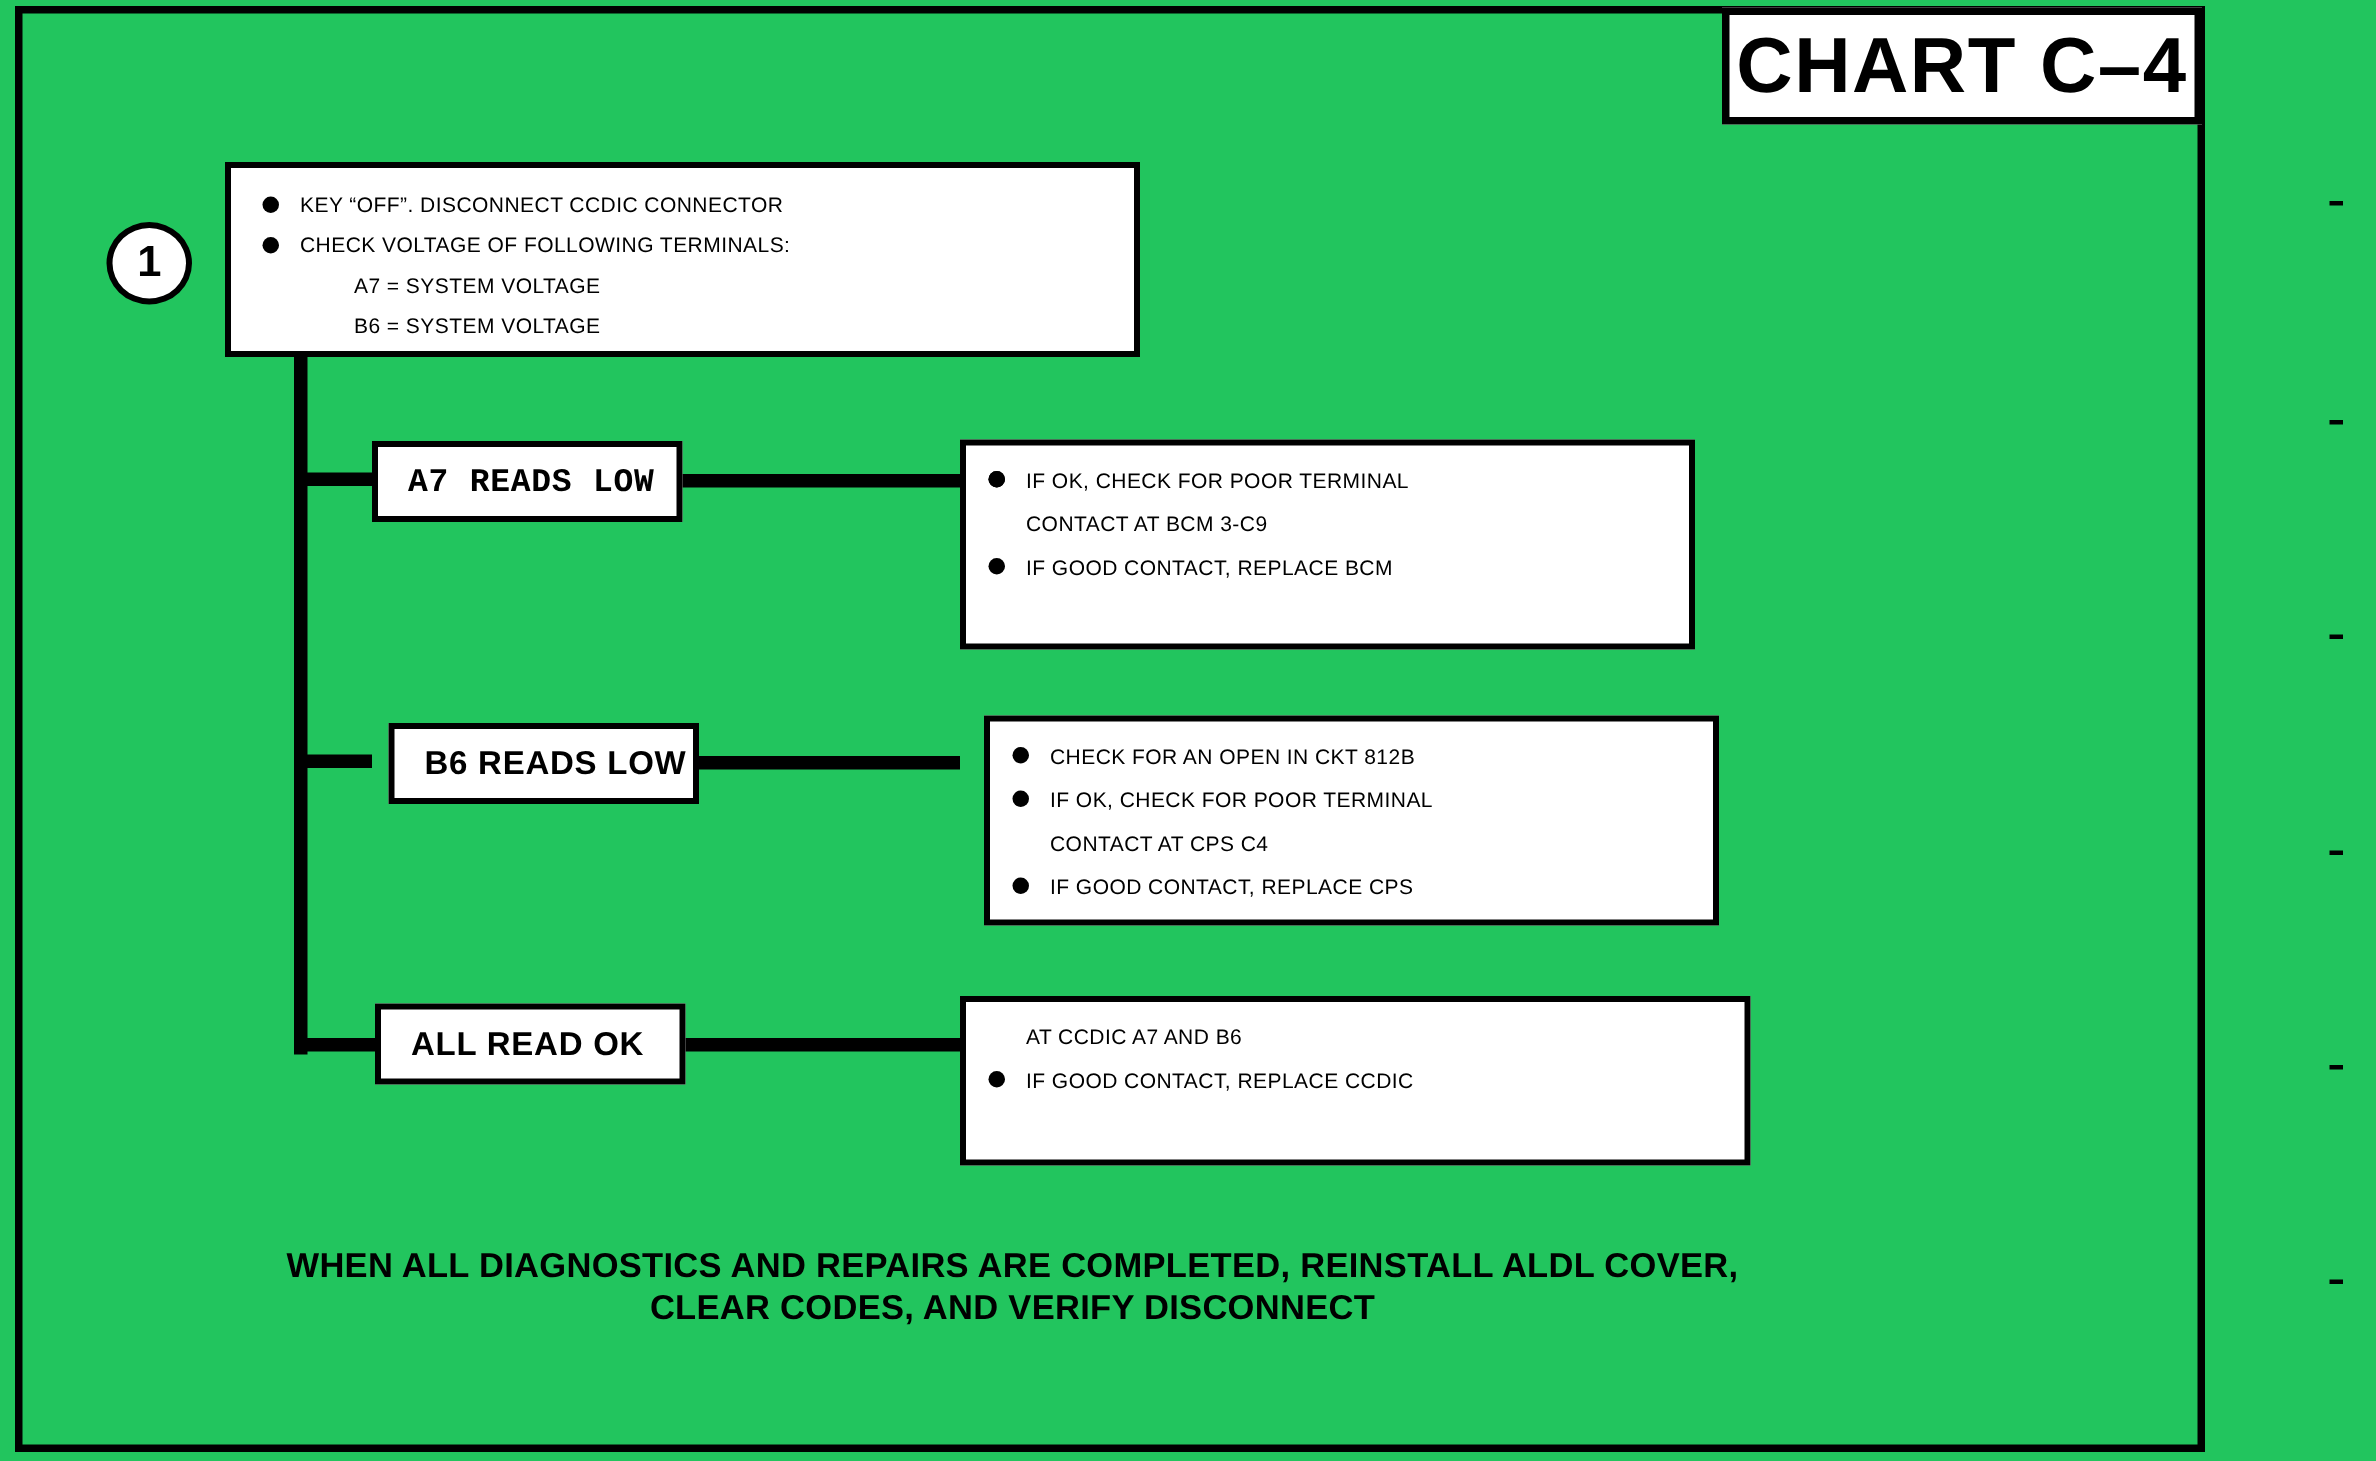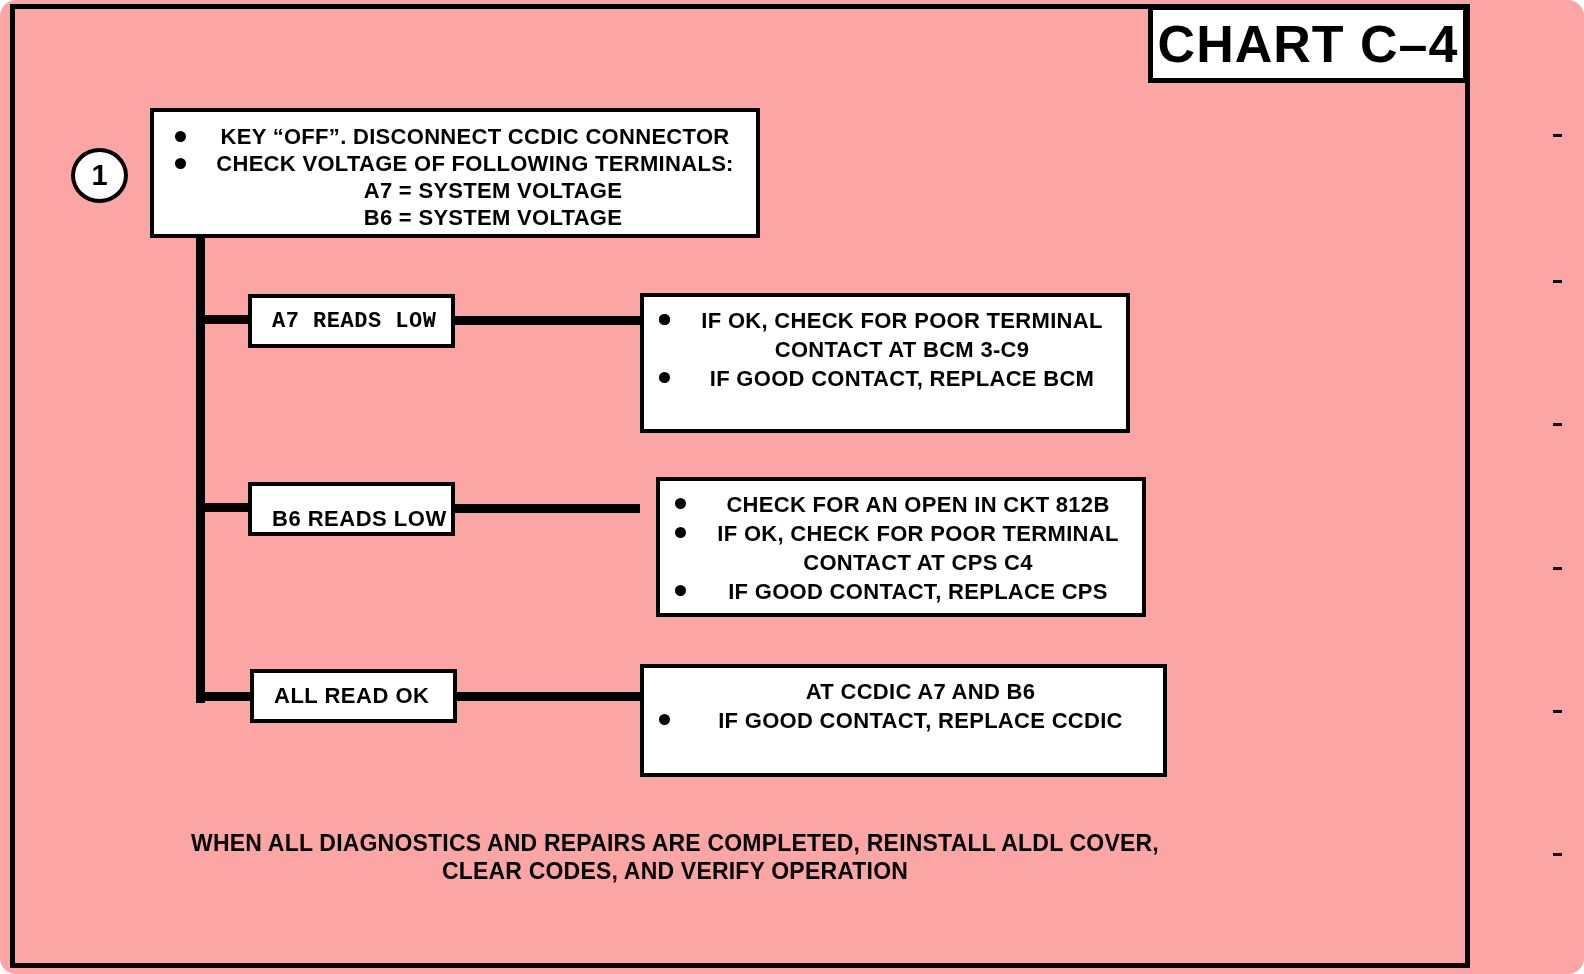--- a/index.html
+++ b/index.html
@@ -1,18 +1,18 @@
 <!DOCTYPE html>
 <html><head>
 <meta charset="utf-8">
 <style>
   html,body { margin:0; padding:0; background:#ffffff; }
   .canvas {
-    position:relative; width:1584px; height:974px; background:#fca5a5;
-    font-family:"Liberation Sans", sans-serif; color:#000; overflow:hidden;border-radius:16px;
+    position:relative; width:1584px; height:974px; background:#22c55e;
+    font-family:"Liberation Sans", sans-serif; color:#000; overflow:hidden;
   }
   .frame {
     position:absolute; left:10px; top:4px; width:1460px; height:964px;
     border:5px solid #000; box-sizing:border-box;
   }
   .title-box {
     position:absolute; left:1148px; top:5px; width:320px; height:78px;
     border:5px solid #000; box-sizing:border-box; background:#fff;
     display:flex; align-items:center; justify-content:center;
     font-size:52px; font-weight:bold; letter-spacing:1px; white-space:nowrap;
@@ -21,37 +21,37 @@
     position:absolute; left:71px; top:148px; width:57px; height:55px;
     border:4px solid #000; border-radius:50%; box-sizing:border-box; background:#fff;
     display:flex; align-items:center; justify-content:center;
     font-size:29px; font-weight:bold;
   }
   .box {
     position:absolute; border:4px solid #000; box-sizing:border-box; background:#fff;
   }
   .instruction { left:150px; top:108px; width:610px; height:130px; padding:11px 6px 0 20px; }
   .line {
-    position:relative; font-size:22px; font-weight:bold; line-height:27px;
-    white-space:nowrap; letter-spacing:0.3px;text-align:center;
+    position:relative; font-size:14px; font-weight:normal; line-height:27px;
+    white-space:nowrap; letter-spacing:0.3px;
   }
   .result .line { line-height:29px; }
   .line.bullet { padding-left:26px; }
   .line.cont   { padding-left:26px; }
   .line.indent { padding-left:62px; }
   .dot {
     position:absolute; left:1px; top:8px; width:11px; height:11px;
     border-radius:50%; background:#000;
   }
   .branch {
     display:flex; align-items:center; padding-left:20px;
     font-size:22px; font-weight:bold; letter-spacing:0.5px; white-space:nowrap;
   }
   .b1 { left:248px; top:294px; width:207px; height:54px;font-family:Liberation Mono, monospace; }
-  .b2 { left:248px; top:482px; width:207px; height:54px;align-items:flex-end; }
+  .b2 { left:259px; top:482px; width:207px; height:54px; }
   .b3 { left:250px; top:669px; width:207px; height:54px; }
   .result { padding:9px 6px 0 14px; }
   .r1 { left:640px; top:293px; width:490px; height:140px; }
   .r2 { left:656px; top:477px; width:490px; height:140px; }
   .r3 { left:640px; top:664px; width:527px; height:113px; }
   .trunk {
     position:absolute; left:196px; top:236px; width:9px; height:467px; background:#000;
   }
   .hline { position:absolute; height:9px; background:#000; }
   .c1a { left:196px; top:315px; width:52px; }
@@ -164,16 +164,16 @@
       <span>AT CCDIC A7 AND B6</span>
     </div>
     <div class="line bullet">
       <span class="dot"></span>
       <span>IF GOOD CONTACT, REPLACE CCDIC</span>
     </div>
   </div>
 
   <div class="footer">
     <div>WHEN ALL DIAGNOSTICS AND REPAIRS ARE COMPLETED, REINSTALL ALDL COVER,</div>
-    <div>CLEAR CODES, AND VERIFY OPERATION</div>
+    <div>CLEAR CODES, AND VERIFY DISCONNECT</div>
   </div>
 
 </div>
 
 </body></html>

